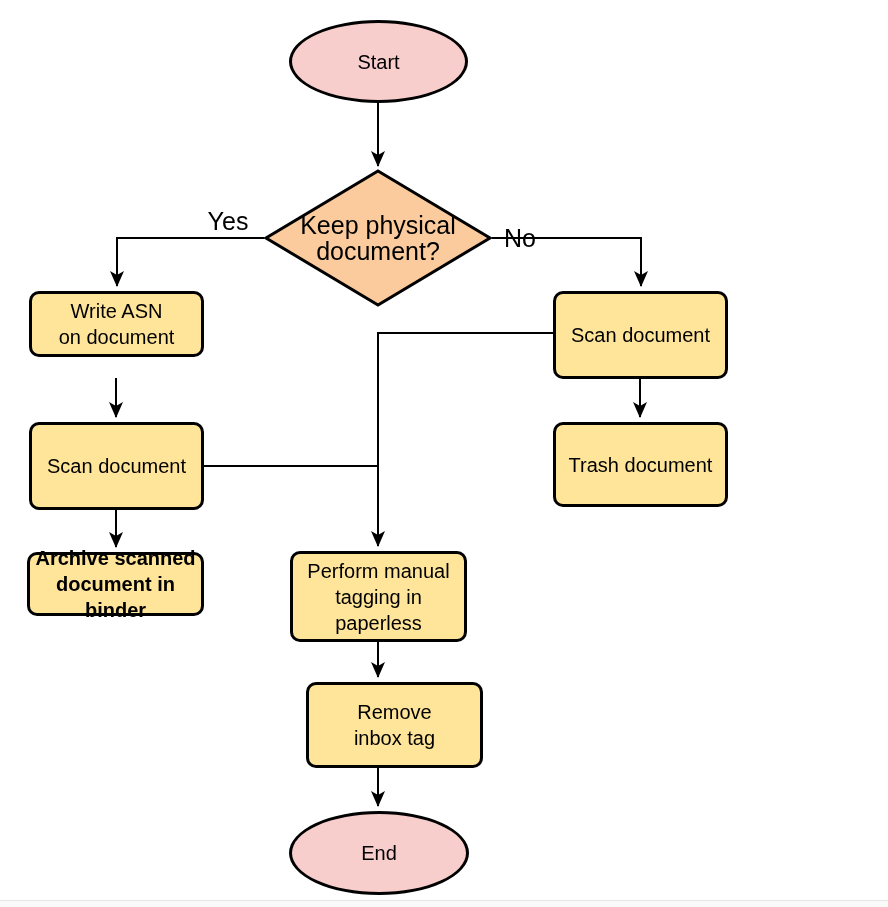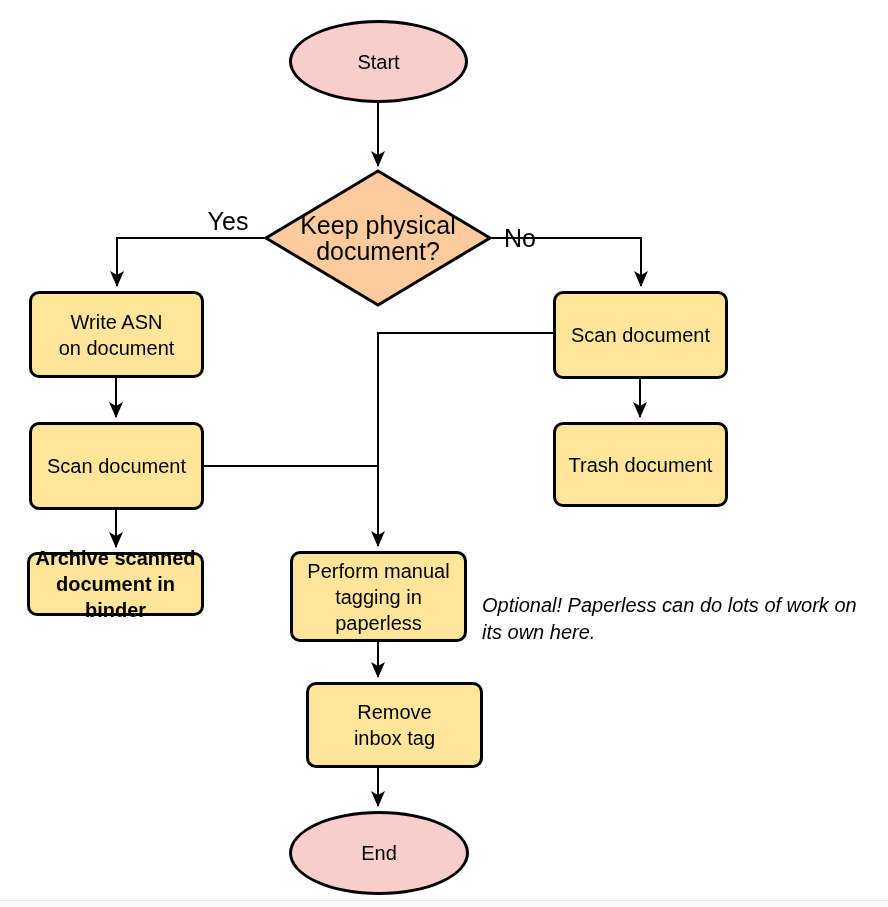--- a/index.html
+++ b/index.html
@@ -84,21 +84,21 @@
     left: 0;
     top: 900px;
     width: 888px;
     height: 7px;
     background: #fafafa;
     border-top: 1px solid #e6e6e6;
   }
 
   
   #node-start        { left: 289px; top: 20px;  width: 179px; height: 83px; }
-  #node-write-asn    { left: 29px;  top: 291px; width: 175px; height: 87px; }
+  #node-write-asn    { left: 29px;  top: 291px; width: 175px; height: 66px; }
   #node-scan-left    { left: 29px;  top: 422px; width: 175px; height: 88px; }
   #node-archive      { left: 27px;  top: 552px; width: 177px; height: 64px; font-weight: bold; }
   #node-scan-right   { left: 553px; top: 291px; width: 175px; height: 88px; }
   #node-trash        { left: 553px; top: 422px; width: 175px; height: 85px; }
   #node-tagging      { left: 290px; top: 551px; width: 177px; height: 91px; }
   #node-remove-inbox { left: 306px; top: 682px; width: 177px; height: 86px; }
   #node-end          { left: 289px; top: 811px; width: 180px; height: 84px; }
 
   #label-yes { left: 205px; top: 212px; }
   #label-no  { left: 497px; top: 212px; margin-top: 17px; }
@@ -172,18 +172,16 @@
 
   <div class="node process" id="node-remove-inbox">
     <span class="node-label">Remove
 inbox tag</span>
   </div>
 
   <div class="node terminal" id="node-end">
     <span class="node-label">End</span>
   </div>
 
-  <div class="annotation">Optional! Paperless can do lots of work on
-its own here.</div>
 
   <div class="page-bottom-edge"></div>
 
 </div>
 
 </body></html>

